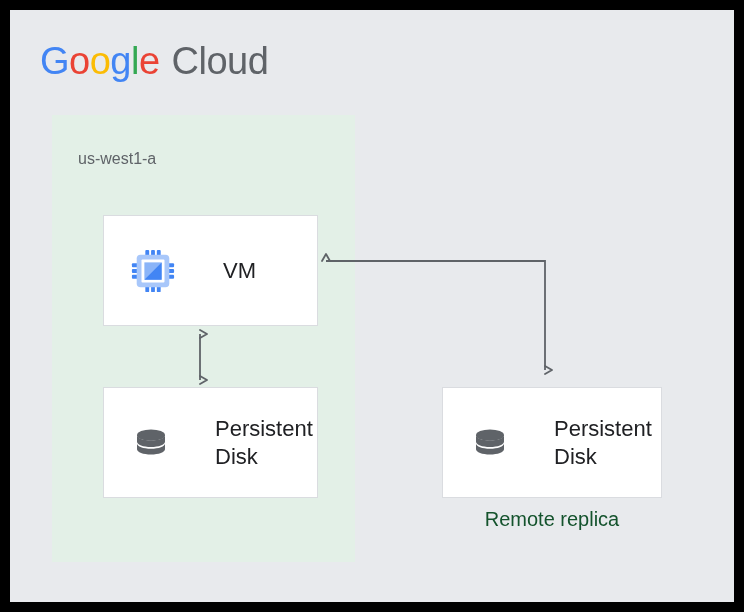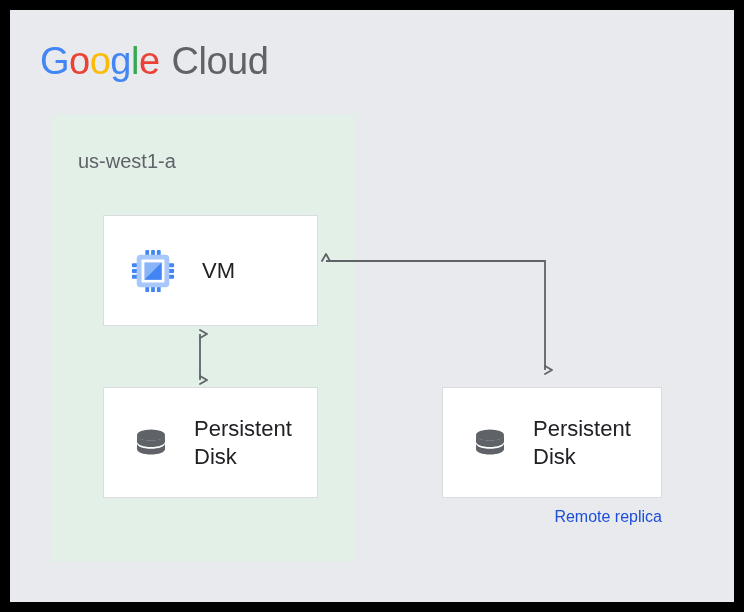--- a/index.html
+++ b/index.html
@@ -52,56 +52,57 @@
     top: 105px;
     height: 447px;
   }
   #zone-a { left: 42px;  width: 303px; }
   #zone-b { left: 380px; width: 304px; }
 
   .zone-label {
     position: absolute;
     left: 26px;
     top: 35px;
-    font-size: 20px;
+    font-size: 16px;
     color: #5f6368;
     white-space: nowrap;
   }
 
   
   .node {
     position: absolute;
     background: #ffffff;
     border: 1px solid #dadce0;
     box-sizing: border-box;
     display: flex;
     align-items: center;
     padding-left: 26px;
+    gap: 21px;
   }
   #vm-node        { left: 93px;  top: 205px; width: 215px; height: 111px; }
   #pd-node-a      { left: 93px;  top: 377px; width: 215px; height: 111px; }
   #pd-node-b      { left: 432px; top: 377px; width: 220px; height: 111px; }
 
   .node-label {
     font-size: 22px;
     color: #202124;
     line-height: 1.25;
     margin-left: 22px;
     white-space: pre-line;
   }
   #vm-node .node-label { margin-left: 26px; }
 
   .caption {
     position: absolute;
     left: 432px;
     top: 498px;
     width: 220px;
-    text-align: right;
-    font-size: 16px;
-    color: #1d4ed8;
+    text-align: center;
+    font-size: 20px;
+    color: #14532d;
   }
 
   
   .icon { flex: 0 0 auto; line-height: 0; }
 
   
   svg.conn {
     position: absolute;
     left: 0; top: 0;
     width: 724px; height: 592px;

